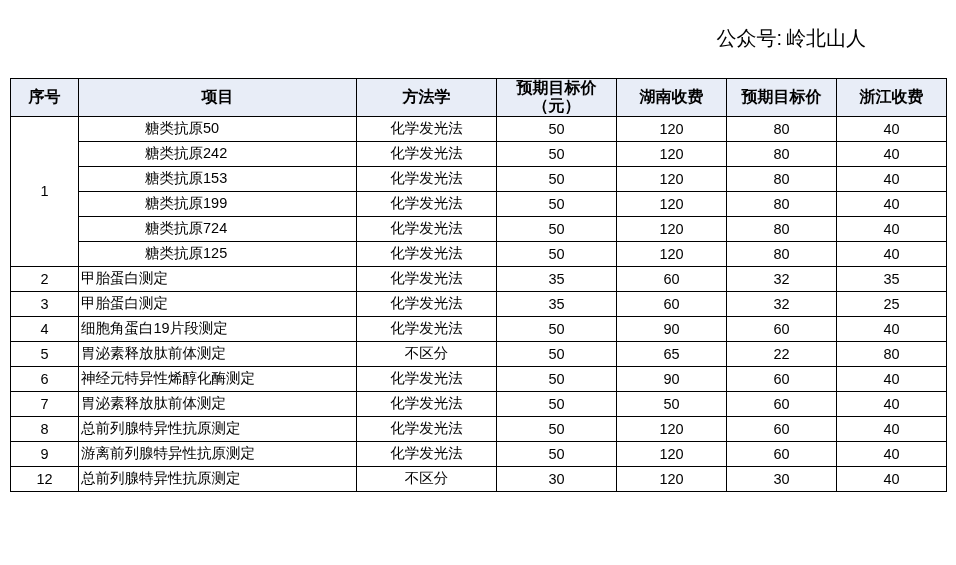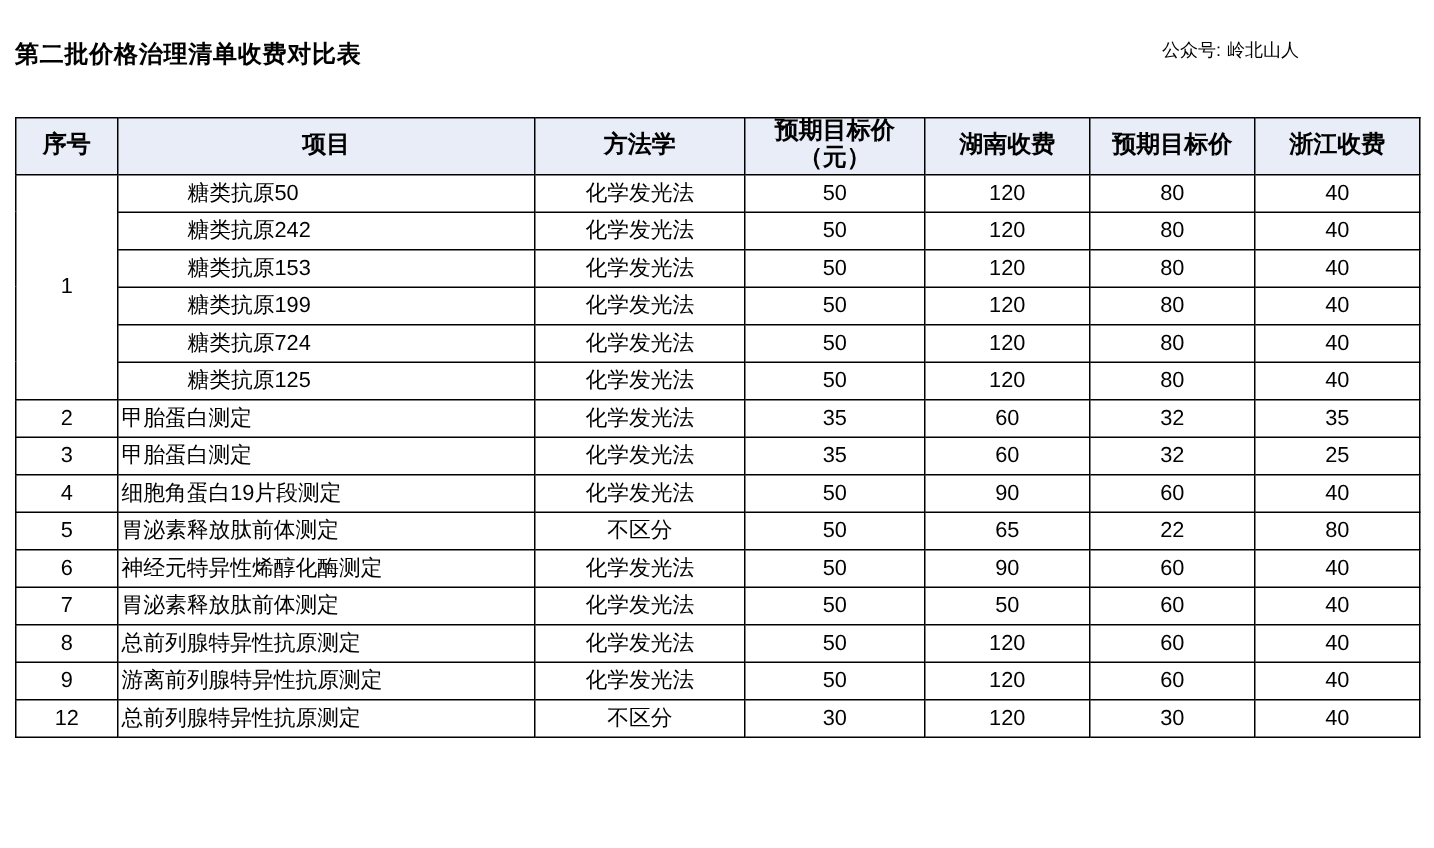--- a/index.html
+++ b/index.html
@@ -32,21 +32,21 @@
     font-weight: bold;
     letter-spacing: 0.5px;
     white-space: nowrap;
   }
   .account-block {
     position: absolute;
     right: 14px;
     top: 22px;
     display: flex;
     align-items: flex-start;
-    font-size: 12px;
+    font-size: 20px;
   }
   .account-label {
     white-space: nowrap;
     margin-right: 4px;
     padding-top: 3px;
   }
   .account-name {
     white-space: nowrap;
     padding-top: 3px;
   }
@@ -90,33 +90,32 @@
 
   td.seq {
     text-align: center;
     vertical-align: middle;
   }
   td.item {
     text-align: left;
     padding-left: 22px;
   }
   td.item.indent {
-    padding-left: 46px;
+    padding-left: 66px;
   }
   td.center {
     text-align: center;
   }
 </style>
 </head>
 <body>
 
 <div class="page">
 
   <div class="header-row">
-    <div class="doc-title">第二批价格治理清单收费对比表</div>
     <div class="account-block">
       <span class="account-label">公众号:</span>
       <span class="account-name">岭北山人</span>
       <span class="account-badge"></span>
     </div>
   </div>
 
   <table class="price-table">
     <colgroup>
       <col class="c-seq">

